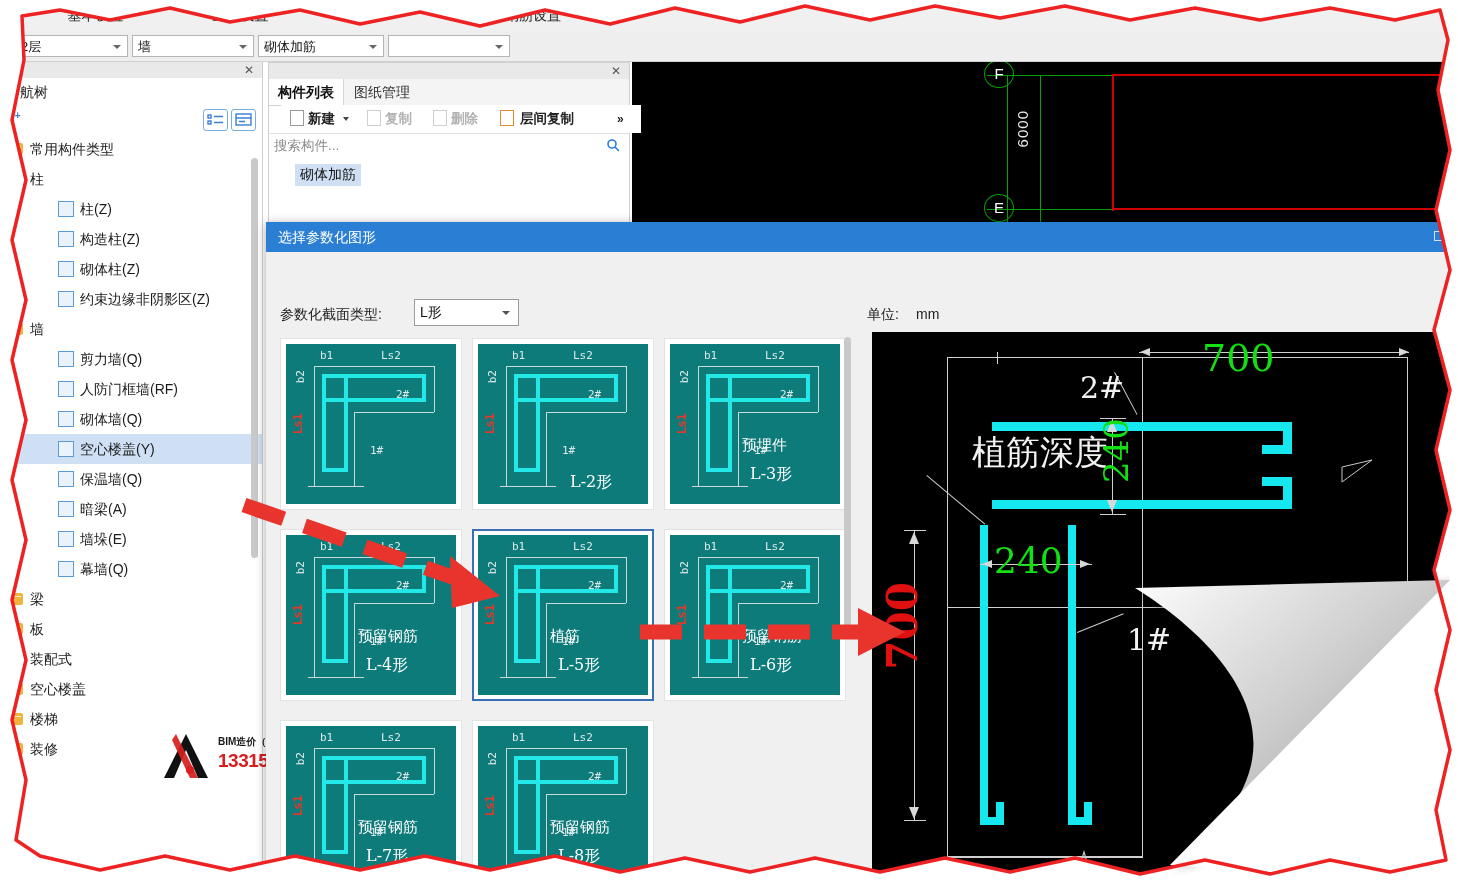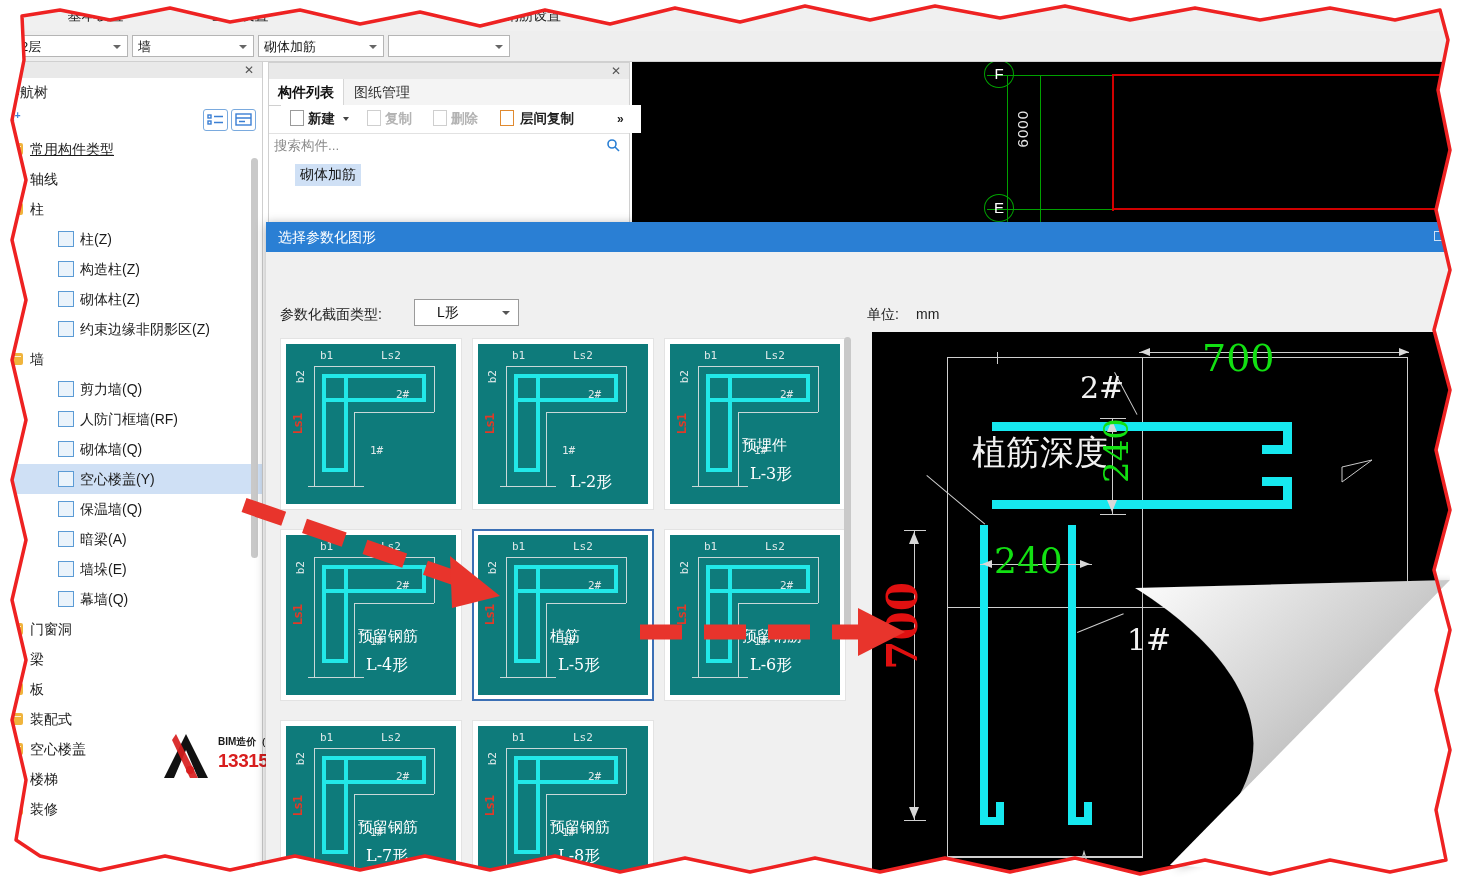--- a/index.html
+++ b/index.html
@@ -82,21 +82,21 @@
     writing-mode:vertical-rl;transform:rotate(180deg);letter-spacing:1px;}
 
   
   .dlg{position:absolute;left:266px;top:222px;width:1192px;height:666px;background:#f0f0f0;box-shadow:0 2px 10px rgba(0,0,0,.35);}
   .dlgtitle{position:absolute;left:0;top:0;width:1192px;height:30px;background:#2a7fd4;}
   .dlgtitle .t{position:absolute;left:12px;top:0;line-height:30px;font-size:14px;color:#fff;}
   .dlgtitle .max{position:absolute;right:12px;top:9px;width:12px;height:10px;border:1.5px solid #cfe2f7;box-sizing:border-box;}
   .dlgbody{position:absolute;left:0;top:30px;width:1192px;height:636px;background:#f0f0f0;}
   .fieldlabel{position:absolute;font-size:14px;color:#222;}
   .dlgcombo{position:absolute;height:27px;background:#fff;border:1px solid #9a9a9a;box-sizing:border-box;
-    font-size:14px;color:#111;line-height:25px;padding-left:22px;}
+    font-size:14px;color:#111;line-height:25px;padding-left:5px;}
   .dlgcombo .arw{position:absolute;right:8px;top:11px;width:0;height:0;
     border-left:4px solid transparent;border-right:4px solid transparent;border-top:4px solid #555;}
 
   
   .gallery{position:absolute;left:10px;top:80px;width:590px;height:546px;background:#f0f0f0;overflow:hidden;}
   .thumb{position:absolute;width:182px;height:172px;background:#fff;border:1px solid #e3e3e3;box-sizing:border-box;padding:5px;}
   .thumb.sel{border:2px solid #3b6fb5;padding:4px;}
   .thumbinner{position:relative;width:100%;height:100%;background:#0e7b7b;overflow:hidden;}
   .tlabelcn{position:absolute;color:#ffffff;font-size:15px;font-family:"DejaVu Serif","Liberation Serif",serif;white-space:nowrap;}
   .tcode{position:absolute;color:#ffffff;font-size:16px;font-family:"DejaVu Serif","Liberation Serif",serif;white-space:nowrap;}
@@ -213,25 +213,21 @@
             <rect x="4" y="4" width="15" height="11"></rect>
                 <line x1="4" y1="8" x2="19" y2="8"></line>
             <line x1="7" y1="11.5" x2="13" y2="11.5"></line>
               </g>
             </svg>
         </span>
       </div>
       <div class="tree" id="tree">
           <div class="trow">
             <span class="folder" style="left: 8px;"></span>
-            <span class="tlabel" style="left: 30px; text-decoration: underline;">常用构件类型</span>
-          </div>
-          <div class="trow">
-            <span class="folder" style="left: 8px;"></span>
-            <span class="tlabel" style="left: 30px;">轴线</span>
+            <span class="tlabel" style="left: 30px;">常用构件类型</span>
           </div>
           <div class="trow">
             <span class="folder" style="left: 8px;"></span>
             <span class="tlabel" style="left: 30px;">柱</span>
           </div>
           <div class="trow">
             <span class="leafico" style="left: 58px;"></span>
             <span class="tlabel" style="left: 80px;">柱(Z)</span>
           </div>
           <div class="trow">
@@ -274,24 +270,20 @@
             <span class="leafico" style="left: 58px;"></span>
             <span class="tlabel" style="left: 80px;">暗梁(A)</span>
           </div>
           <div class="trow">
             <span class="leafico" style="left: 58px;"></span>
             <span class="tlabel" style="left: 80px;">墙垛(E)</span>
           </div>
           <div class="trow">
             <span class="leafico" style="left: 58px;"></span>
             <span class="tlabel" style="left: 80px;">幕墙(Q)</span>
-          </div>
-          <div class="trow">
-            <span class="folder" style="left: 8px;"></span>
-            <span class="tlabel" style="left: 30px;">门窗洞</span>
           </div>
           <div class="trow">
             <span class="folder" style="left: 8px;"></span>
             <span class="tlabel" style="left: 30px;">梁</span>
           </div>
           <div class="trow">
             <span class="folder" style="left: 8px;"></span>
             <span class="tlabel" style="left: 30px;">板</span>
           </div>
           <div class="trow">

